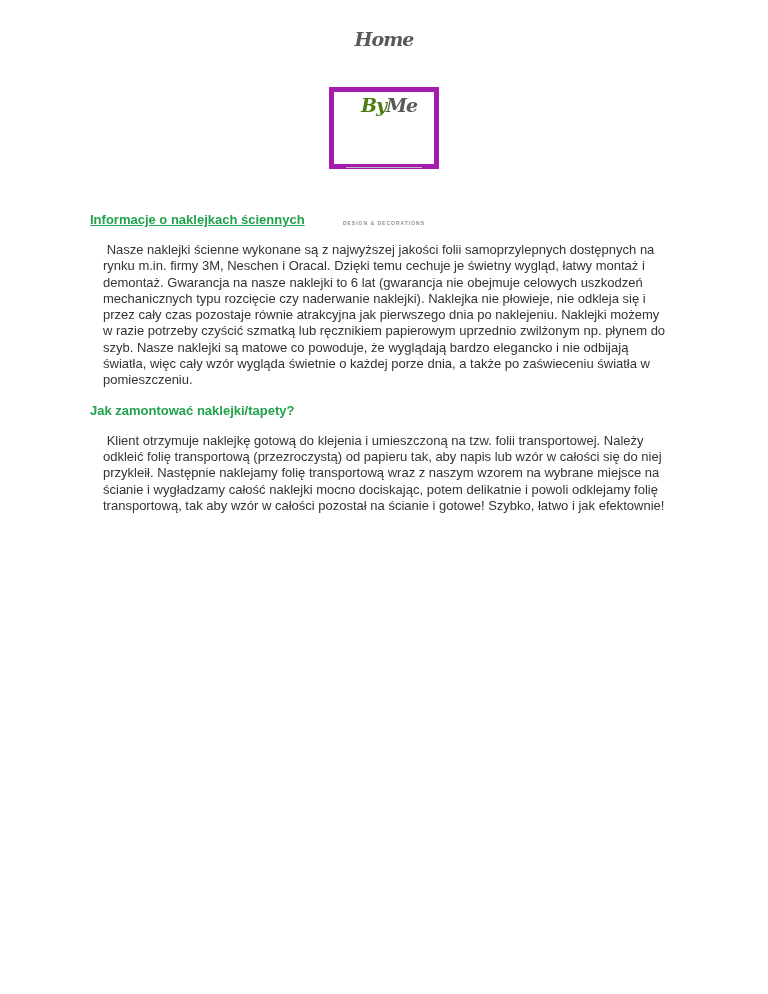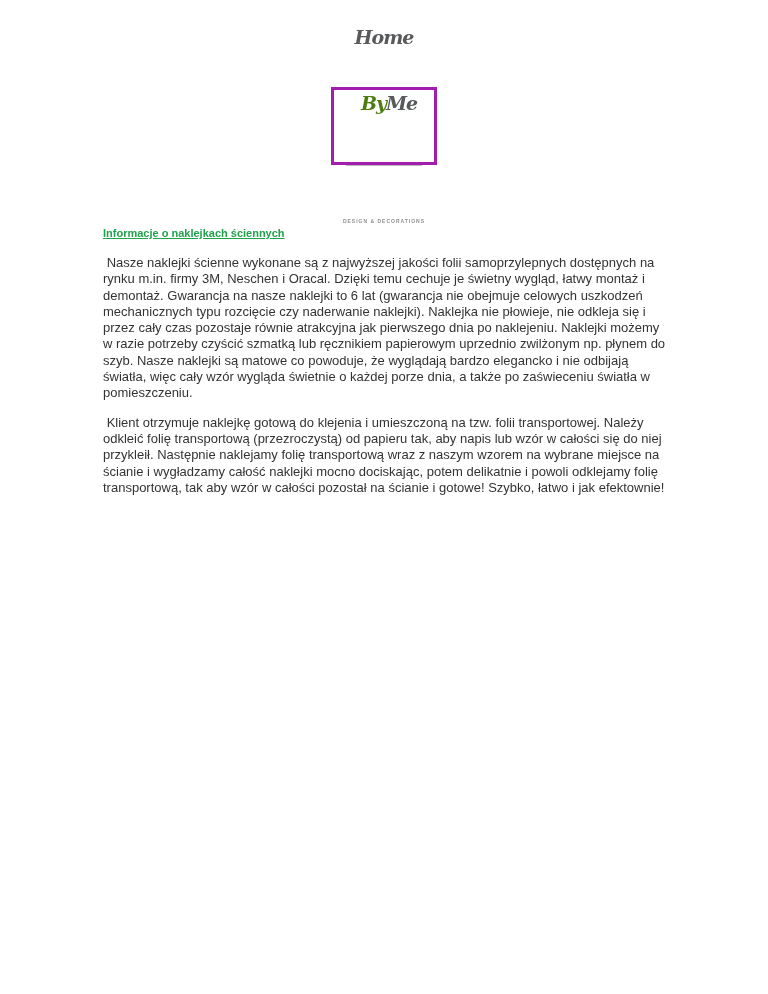--- a/index.html
+++ b/index.html
@@ -17,21 +17,21 @@
   }
 
   
   .logo-box {
     position: absolute;
     top: 87px;
     left: 50%;
     transform: translateX(-50%);
     width: 100px;
     height: 72px;
-    border: 3px solid #a21caf;
+    border: 5px solid #a21caf;
     background: #ffffff;
     display: flex;
     flex-direction: column;
     align-items: center;
     justify-content: center;
     text-align: center;
     gap: 48px;
   }
   .logo-name {
     font-family: "DejaVu Serif", serif;
@@ -64,24 +64,24 @@
     position: absolute;
     left: 90px;
     top: 211px;
     width: 591px;
     color: #333333;
     font-size: 13px;
     line-height: 16.3px;
   }
   .sec-heading {
     color: #21a24c;
-    font-size: 11px;
+    font-size: 13px;
     font-weight: bold;
     line-height: 18px;
-    margin: 13px;
+    margin: 0;
   }
   .sec-heading.underlined { text-decoration: underline; }
   .para {
     margin: 13px;
     white-space: pre-wrap;
   }
   .section-2 { margin-top: 13px; }
 </style>
 </head>
 <body>
@@ -100,18 +100,19 @@
   </div>
 
   <div class="content">
 
     <div class="section">
       <div class="sec-heading underlined">Informacje o naklejkach ściennych</div>
       <div class="para"> Nasze naklejki ścienne wykonane są z najwyższej jakości folii samoprzylepnych dostępnych na rynku m.in. firmy 3M, Neschen i Oracal. Dzięki temu cechuje je świetny wygląd, łatwy montaż i demontaż. Gwarancja na nasze naklejki to 6 lat (gwarancja nie obejmuje celowych uszkodzeń mechanicznych typu rozcięcie czy naderwanie naklejki). Naklejka nie płowieje, nie odkleja się i przez cały czas pozostaje równie atrakcyjna jak pierwszego dnia po naklejeniu. Naklejki możemy w razie potrzeby czyścić szmatką lub ręcznikiem papierowym uprzednio zwilżonym np. płynem do szyb. Nasze naklejki są matowe co powoduje, że wyglądają bardzo elegancko i nie odbijają światła, więc cały wzór wygląda świetnie o każdej porze dnia, a także po zaświeceniu światła w pomieszczeniu.</div>
     </div>
 
     <div class="section section-2">
+      <div class="sec-heading">Jak zamontować naklejki/tapety?</div>
       <div class="para"> Klient otrzymuje naklejkę gotową do klejenia i umieszczoną na tzw. folii transportowej. Należy odkleić folię transportową (przezroczystą) od papieru tak, aby napis lub wzór w całości się do niej przykleił. Następnie naklejamy folię transportową wraz z naszym wzorem na wybrane miejsce na ścianie i wygładzamy całość naklejki mocno dociskając, potem delikatnie i powoli odklejamy folię transportową, tak aby wzór w całości pozostał na ścianie i gotowe! Szybko, łatwo i jak efektownie!</div>
     </div>
 
   </div>
 
 </div>
 
 </body></html>

